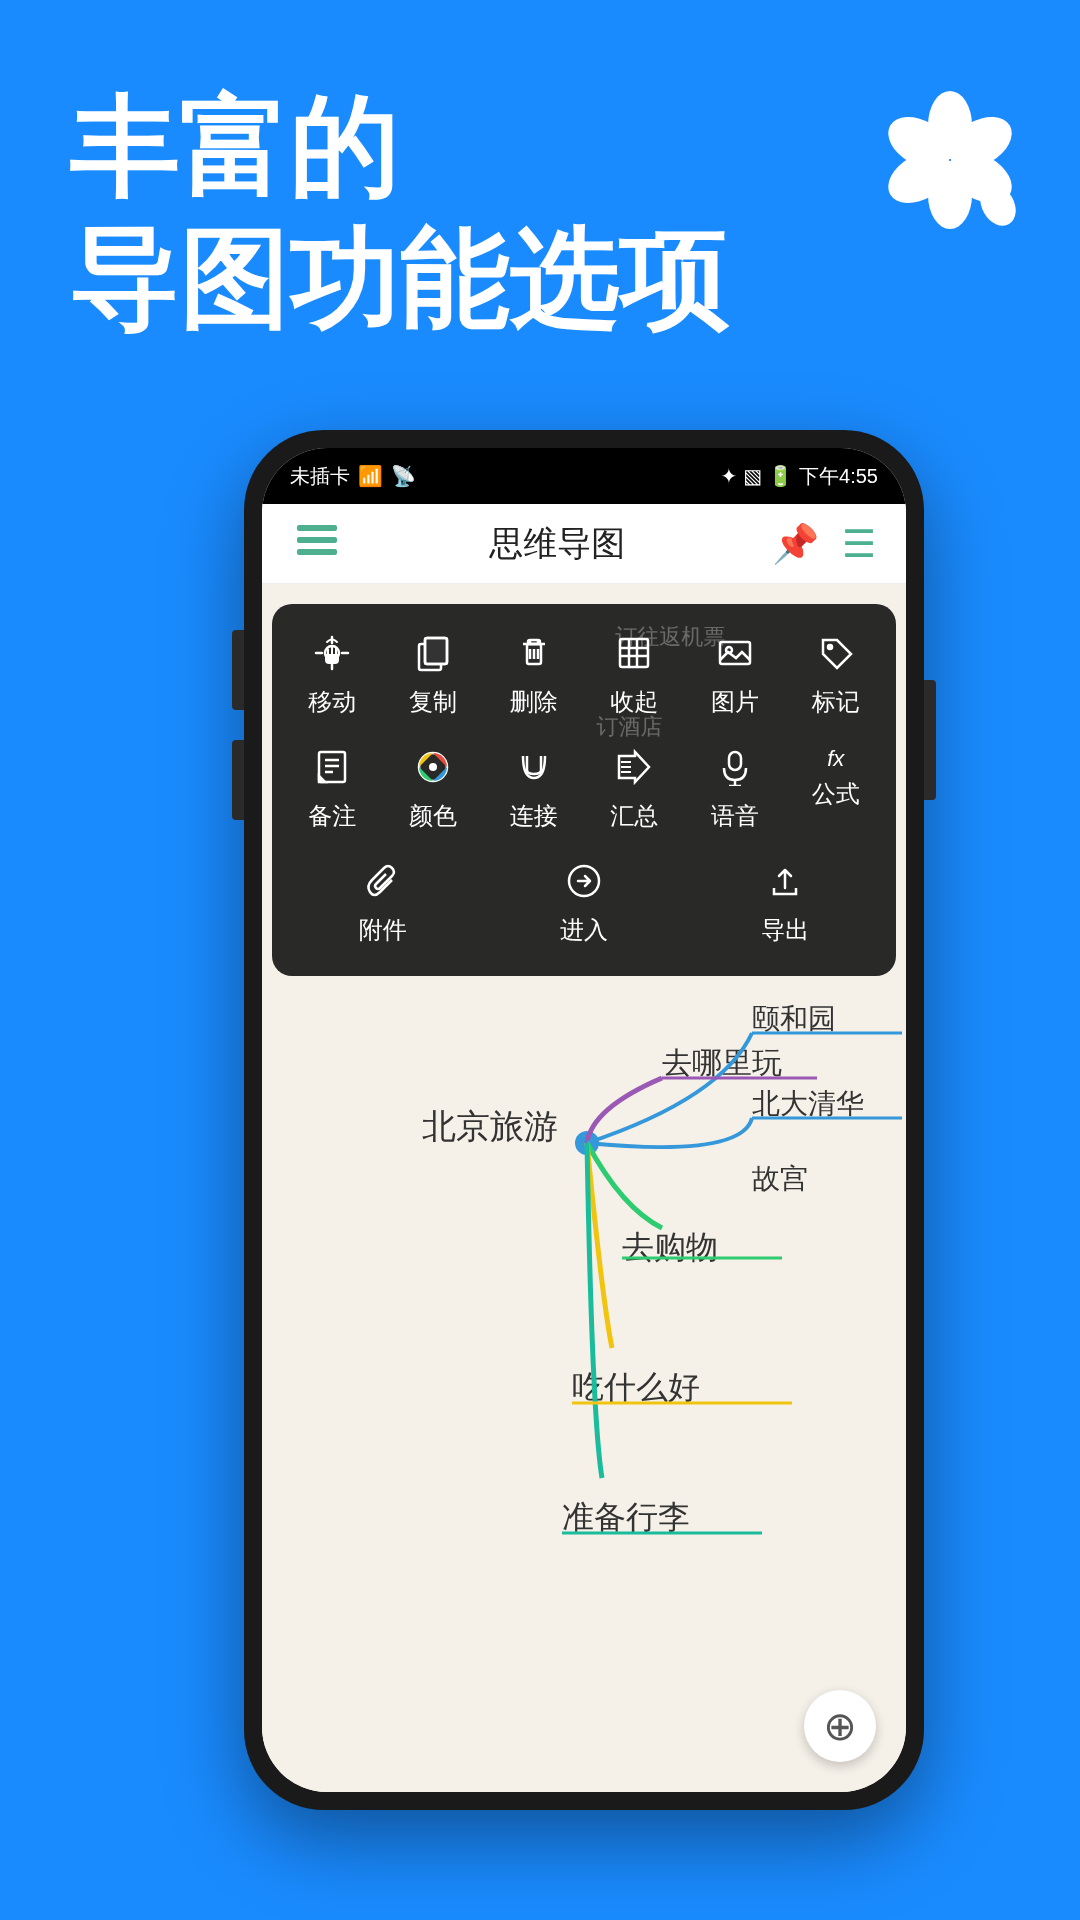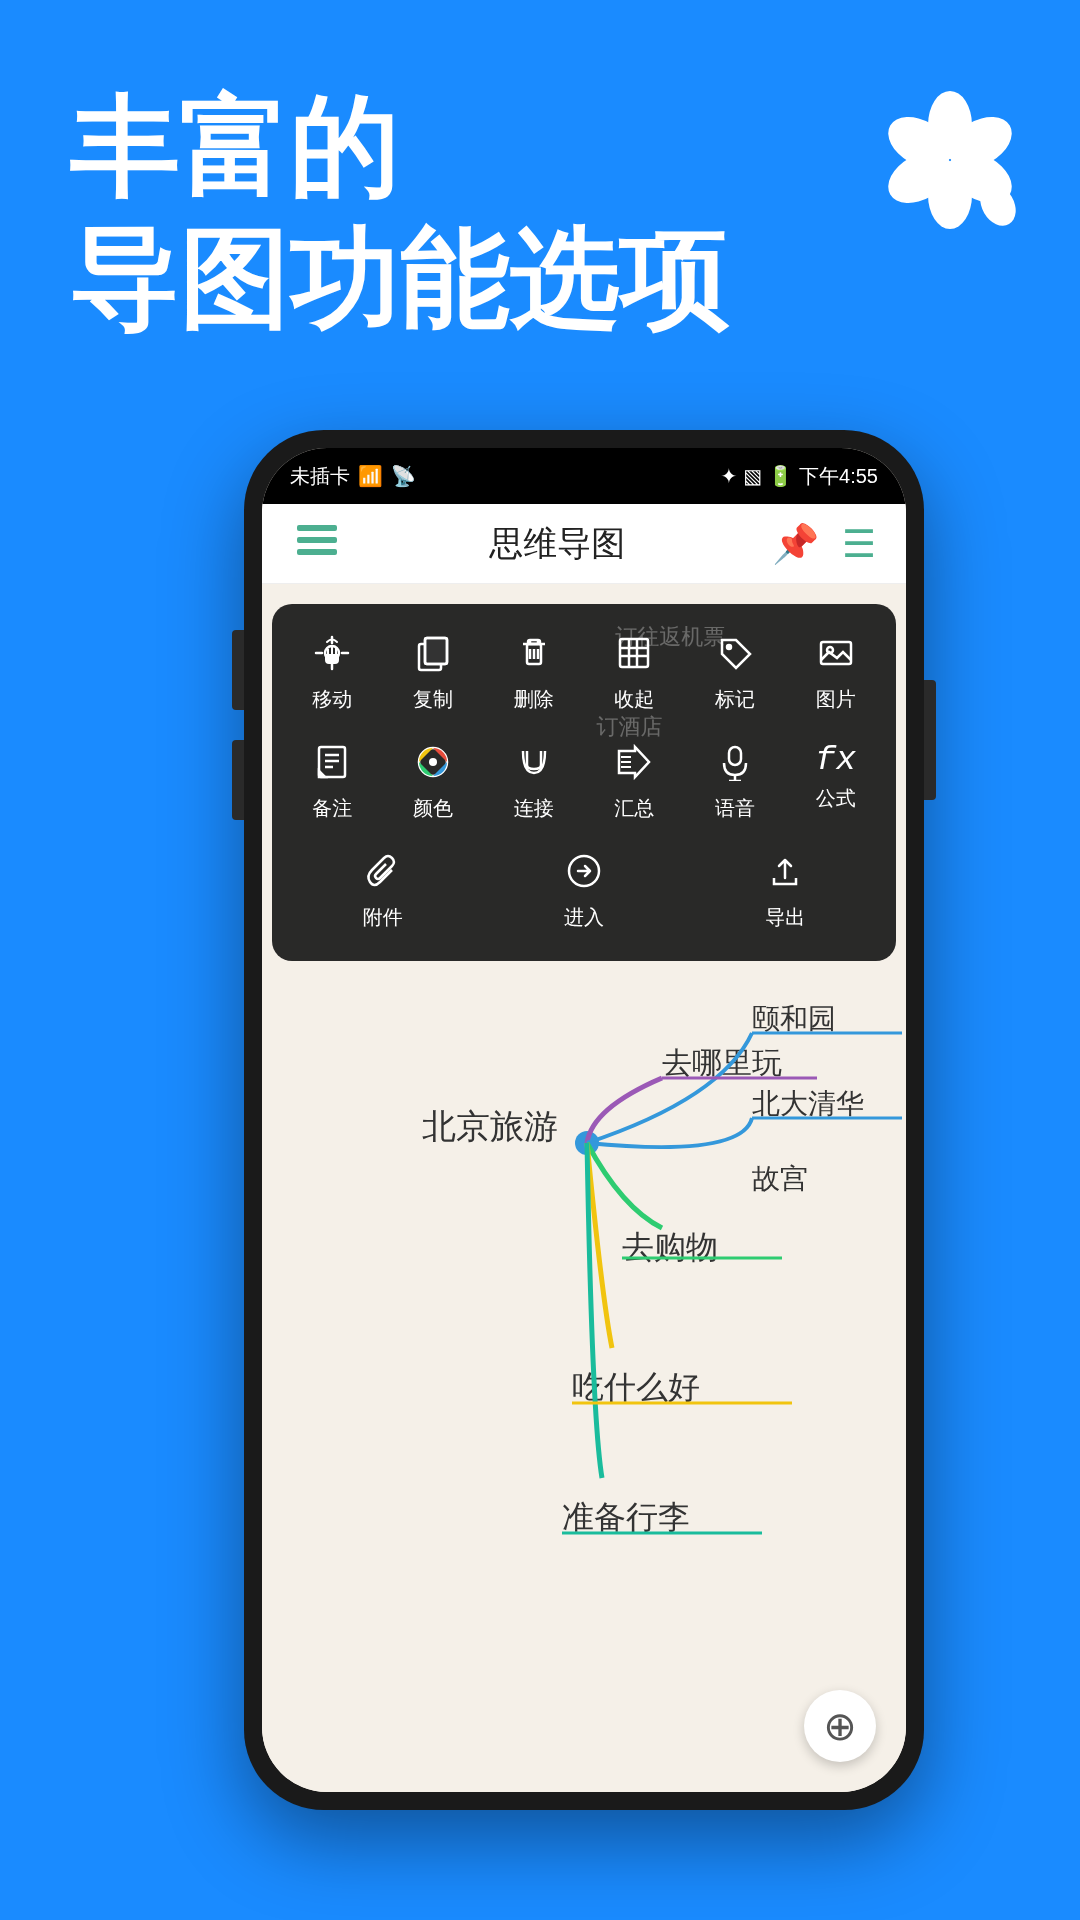--- a/index.html
+++ b/index.html
@@ -146,21 +146,21 @@
       width: 110px;
       padding: 10px 5px;
       color: white;
     }
     .menu-icon {
       font-size: 38px;
       margin-bottom: 8px;
       line-height: 1;
     }
     .menu-label {
-      font-size: 20px;
+      font-size: 24px;
       color: white;
     }
 
     .mindmap-svg {
       width: 100%;
       height: 100%;
     }
 
     
     .zoom-btn {
@@ -338,35 +338,35 @@
                   <line x1="5" y1="22" x2="33" y2="22"></line>
                   <line x1="14" y1="5" x2="14" y2="33"></line>
                   <line x1="22" y1="5" x2="22" y2="33"></line>
                 </svg>
               </div>
               <div class="menu-label">收起</div>
             </div>
             <div class="menu-item">
               <div class="menu-icon">
                 <svg width="38" height="38" viewBox="0 0 38 38" fill="none" stroke="white" stroke-width="2.5">
-                  <path d="M6 6 L6 20 L20 34 L34 20 L20 6 Z"></path>
-                  <circle cx="13" cy="13" r="2" fill="white"></circle>
-                </svg>
-              </div>
-              <div class="menu-label">标记</div>
-            </div>
-            <div class="menu-item">
-              <div class="menu-icon">
-                <svg width="38" height="38" viewBox="0 0 38 38" fill="none" stroke="white" stroke-width="2.5">
                   <rect x="4" y="8" width="30" height="22" rx="2"></rect>
                   <circle cx="13" cy="16" r="3"></circle>
                   <path d="M4 26 L12 18 L20 24 L26 18 L34 26"></path>
                 </svg>
               </div>
               <div class="menu-label">图片</div>
+            </div>
+            <div class="menu-item">
+              <div class="menu-icon">
+                <svg width="38" height="38" viewBox="0 0 38 38" fill="none" stroke="white" stroke-width="2.5">
+                  <path d="M6 6 L6 20 L20 34 L34 20 L20 6 Z"></path>
+                  <circle cx="13" cy="13" r="2" fill="white"></circle>
+                </svg>
+              </div>
+              <div class="menu-label">标记</div>
             </div>
           </div>
 
           <div style="position:absolute;top:18px;left:55%;color:rgba(255,255,255,0.3);font-size:22px;pointer-events:none;">订往返机票</div>
 
           <div class="menu-row">
             <div class="menu-item">
               <div class="menu-icon">
                 <svg width="38" height="38" viewBox="0 0 38 38" fill="none" stroke="white" stroke-width="2.5">
                   <rect x="6" y="4" width="26" height="30" rx="2"></rect>
@@ -416,21 +416,21 @@
                 <svg width="38" height="38" viewBox="0 0 38 38" fill="none" stroke="white" stroke-width="2.5">
                   <rect x="13" y="4" width="12" height="18" rx="6"></rect>
                   <path d="M8 20 Q8 32 19 32 Q30 32 30 20"></path>
                   <line x1="19" y1="32" x2="19" y2="38"></line>
                   <line x1="13" y1="38" x2="25" y2="38"></line>
                 </svg>
               </div>
               <div class="menu-label">语音</div>
             </div>
             <div class="menu-item">
-              <div class="menu-icon" style="font-size:34px;font-style:italic;font-family:Liberation Mono, monospace;">fx</div>
+              <div class="menu-icon" style="font-size:22px;font-style:italic;font-family:Liberation Sans, sans-serif;">fx</div>
               <div class="menu-label">公式</div>
             </div>
           </div>
 
           <div style="position:absolute;top:108px;left:52%;color:rgba(255,255,255,0.3);font-size:22px;pointer-events:none;">订酒店</div>
 
           <div class="menu-row">
             <div class="menu-item">
               <div class="menu-icon">
                 <svg width="38" height="38" viewBox="0 0 38 38" fill="none" stroke="white" stroke-width="2.5">

